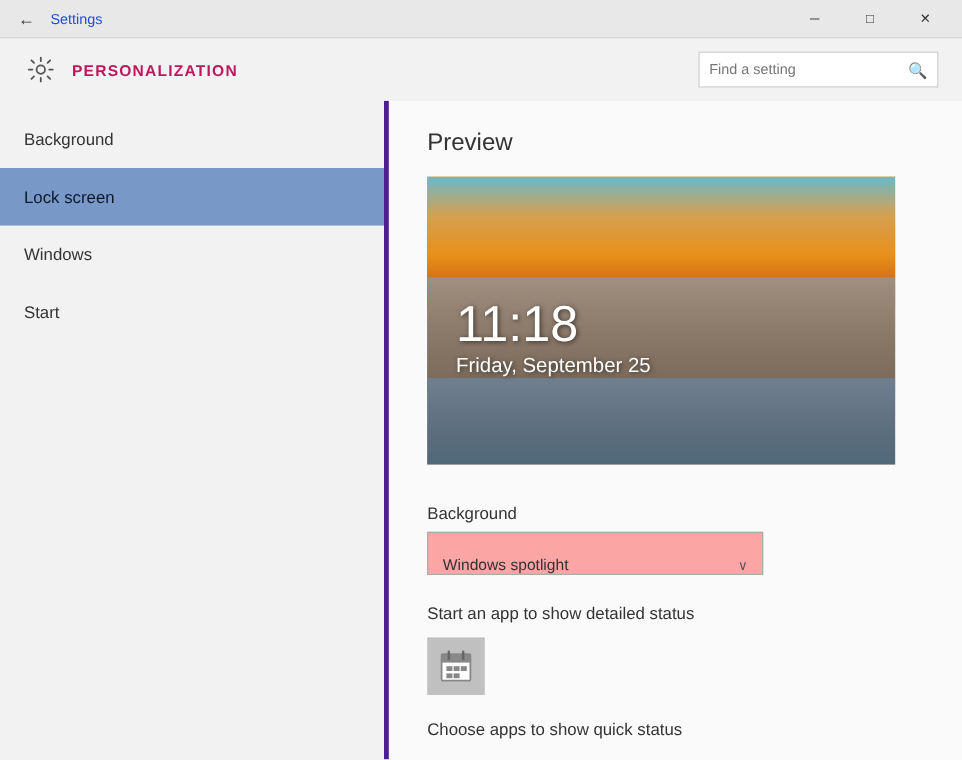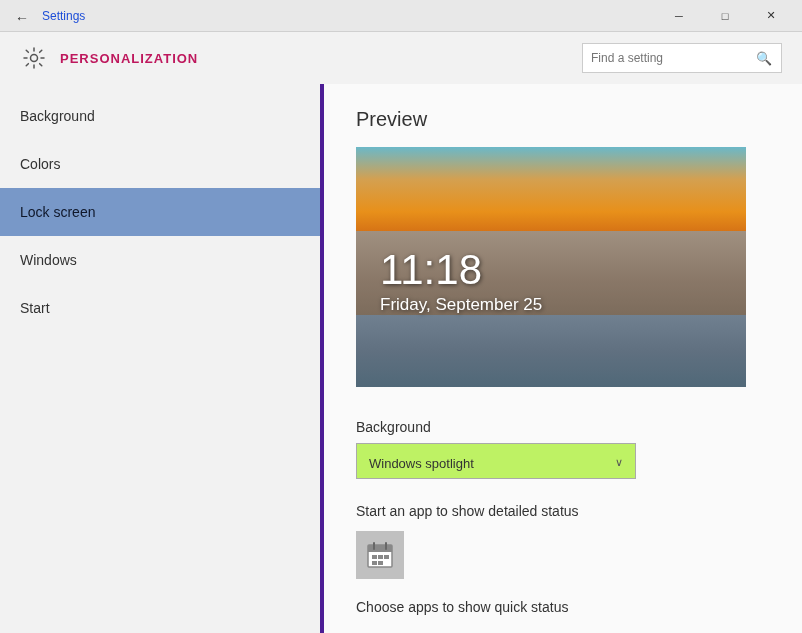--- a/index.html
+++ b/index.html
@@ -213,25 +213,25 @@
       margin-bottom: 24px;
     }
     .bg-label {
       font-size: 14px;
       color: #333;
       margin-bottom: 8px;
     }
     .dropdown {
       width: 280px;
       height: 36px;
-      background: #bef264;
+      background: #fca5a5;
       border: 1px solid #aaa;
       display: flex;
-      align-items: flex-start;
-      padding: 12px 12px;
+      align-items: flex-end;
+      padding: 0 12px;
       cursor: pointer;
       position: relative;
     }
     .dropdown-text {
       flex: 1;
       font-size: 13px;
       color: #333;
     }
     .dropdown-arrow {
       font-size: 11px;
@@ -292,23 +292,20 @@
     <input class="search-input" type="text" placeholder="Find a setting" style="">
     <span class="search-icon">🔍</span>
   </div>
 </div>
 
 <div class="main-content">
 
   <div class="sidebar">
     <div class="sidebar-item">
       <span>Background</span>
-    </div>
-    <div class="sidebar-item">
-      <span>Colors</span>
     </div>
     <div class="sidebar-item active">
       <span>Lock screen</span>
     </div>
     <div class="sidebar-item">
       <span>Windows</span>
     </div>
     <div class="sidebar-item">
       <span>Start</span>
     </div>

